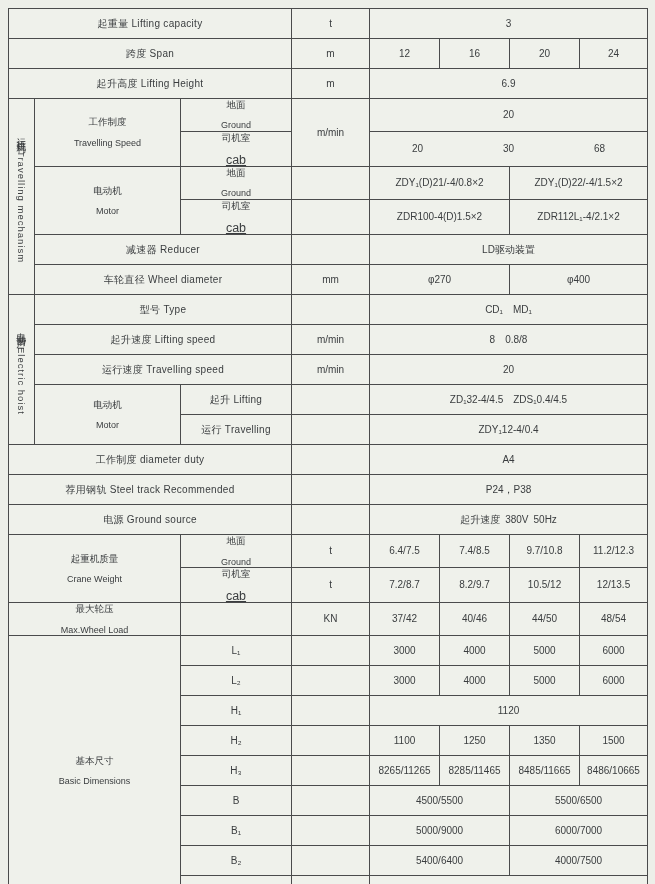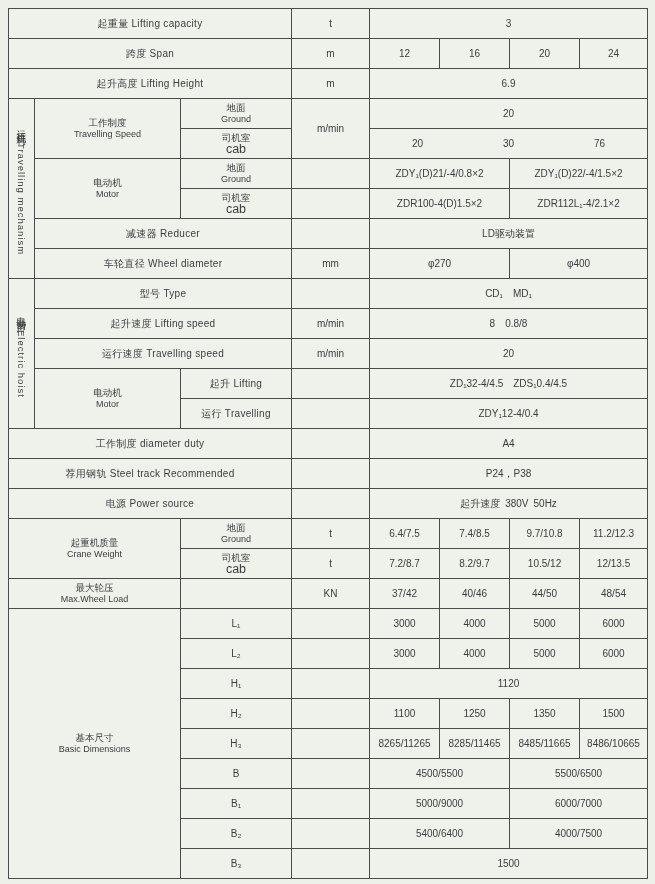--- a/index.html
+++ b/index.html
@@ -17,22 +17,22 @@
   }
   td {
     border:1px solid #4a4b4c;
     height:29px; padding:0 2px;
     text-align:center; vertical-align:middle;
     font-size:10px; line-height:1.2;
     overflow:hidden;
   }
   .label { letter-spacing:.3px; }
   .two-line .zh { display:block; font-size:9.5px; }
-  .two-line .en { display:block; font-size:9px; }
-  .two-line .cab { font-size:12.5px; line-height:1; }
+  .two-line .en { display:block; font-size:9px;margin-top:10px; }
+  .two-line .cab { font-size:12.5px; line-height:1;text-decoration:underline; }
   .side {
     writing-mode:vertical-lr; text-orientation:mixed;
     font-size:9.5px; letter-spacing:2px; padding:6px 0;
   }
   .side .en { margin-top:9px; letter-spacing:1px; }
   .spread { display:flex; justify-content:space-around; align-items:center; width:100%; }
   .val { font-size:10px; }
 </style>
 </head>
 <body>
@@ -91,21 +91,21 @@
 
   <tr>
     <td class="two-line">
       <span class="zh">司机室</span>
       <span class="en cab">cab</span>
     </td>
     <td colspan="4">
       <div class="spread">
         <span class="val">20</span>
         <span class="val">30</span>
-        <span class="val">76</span>
+        <span class="val">68</span>
       </div>
     </td>
   </tr>
 
   <tr>
     <td rowspan="2" class="two-line">
       <span class="zh">电动机</span>
       <span class="en">Motor</span>
     </td>
     <td class="two-line">
@@ -184,21 +184,21 @@
     <td colspan="4" class="val">A4</td>
   </tr>
 
   <tr>
     <td colspan="3" class="label">荐用钢轨 Steel track Recommended</td>
     <td></td>
     <td colspan="4" class="val">P24，P38</td>
   </tr>
 
   <tr>
-    <td colspan="3" class="label">电源 Power source</td>
+    <td colspan="3" class="label">电源 Ground source</td>
     <td></td>
     <td colspan="4" class="val">起升速度 380V 50Hz</td>
   </tr>
 
   <tr>
     <td colspan="2" rowspan="2" class="two-line">
       <span class="zh">起重机质量</span>
       <span class="en">Crane Weight</span>
     </td>
     <td class="two-line">

